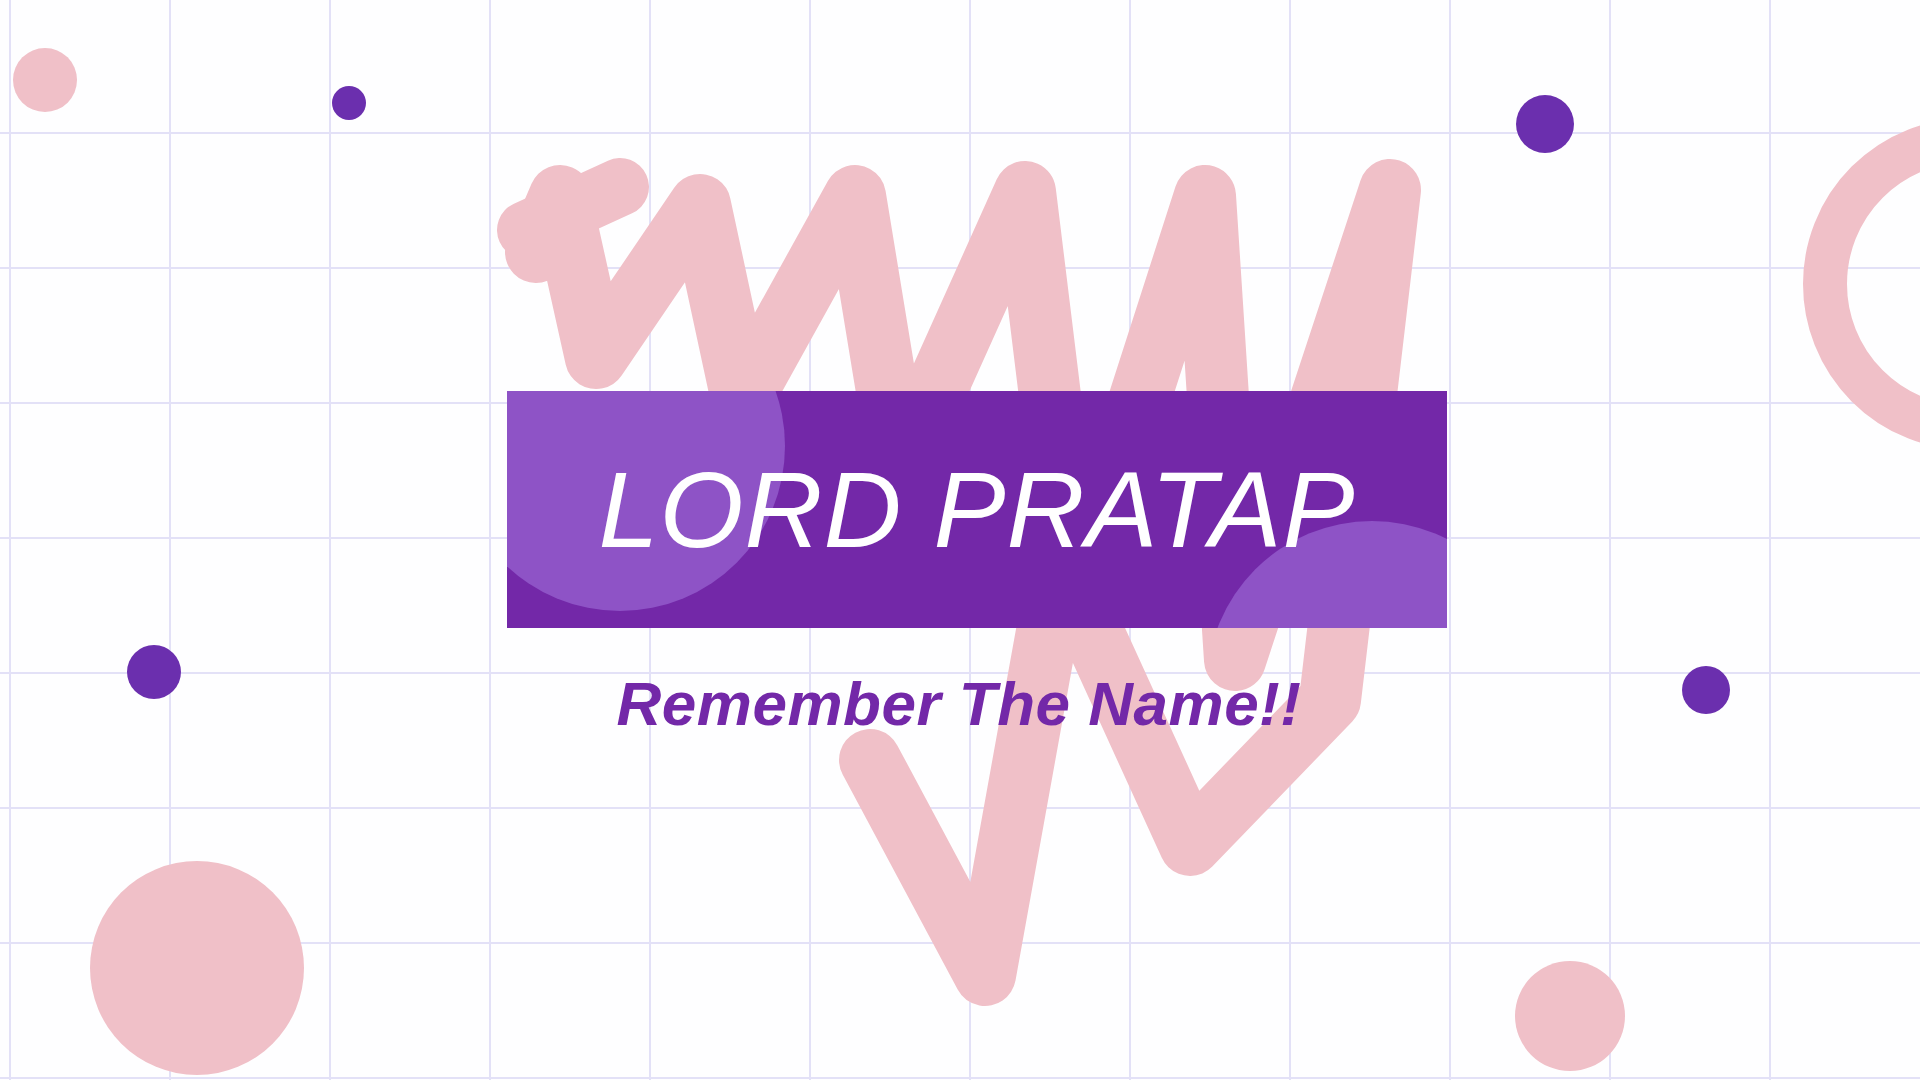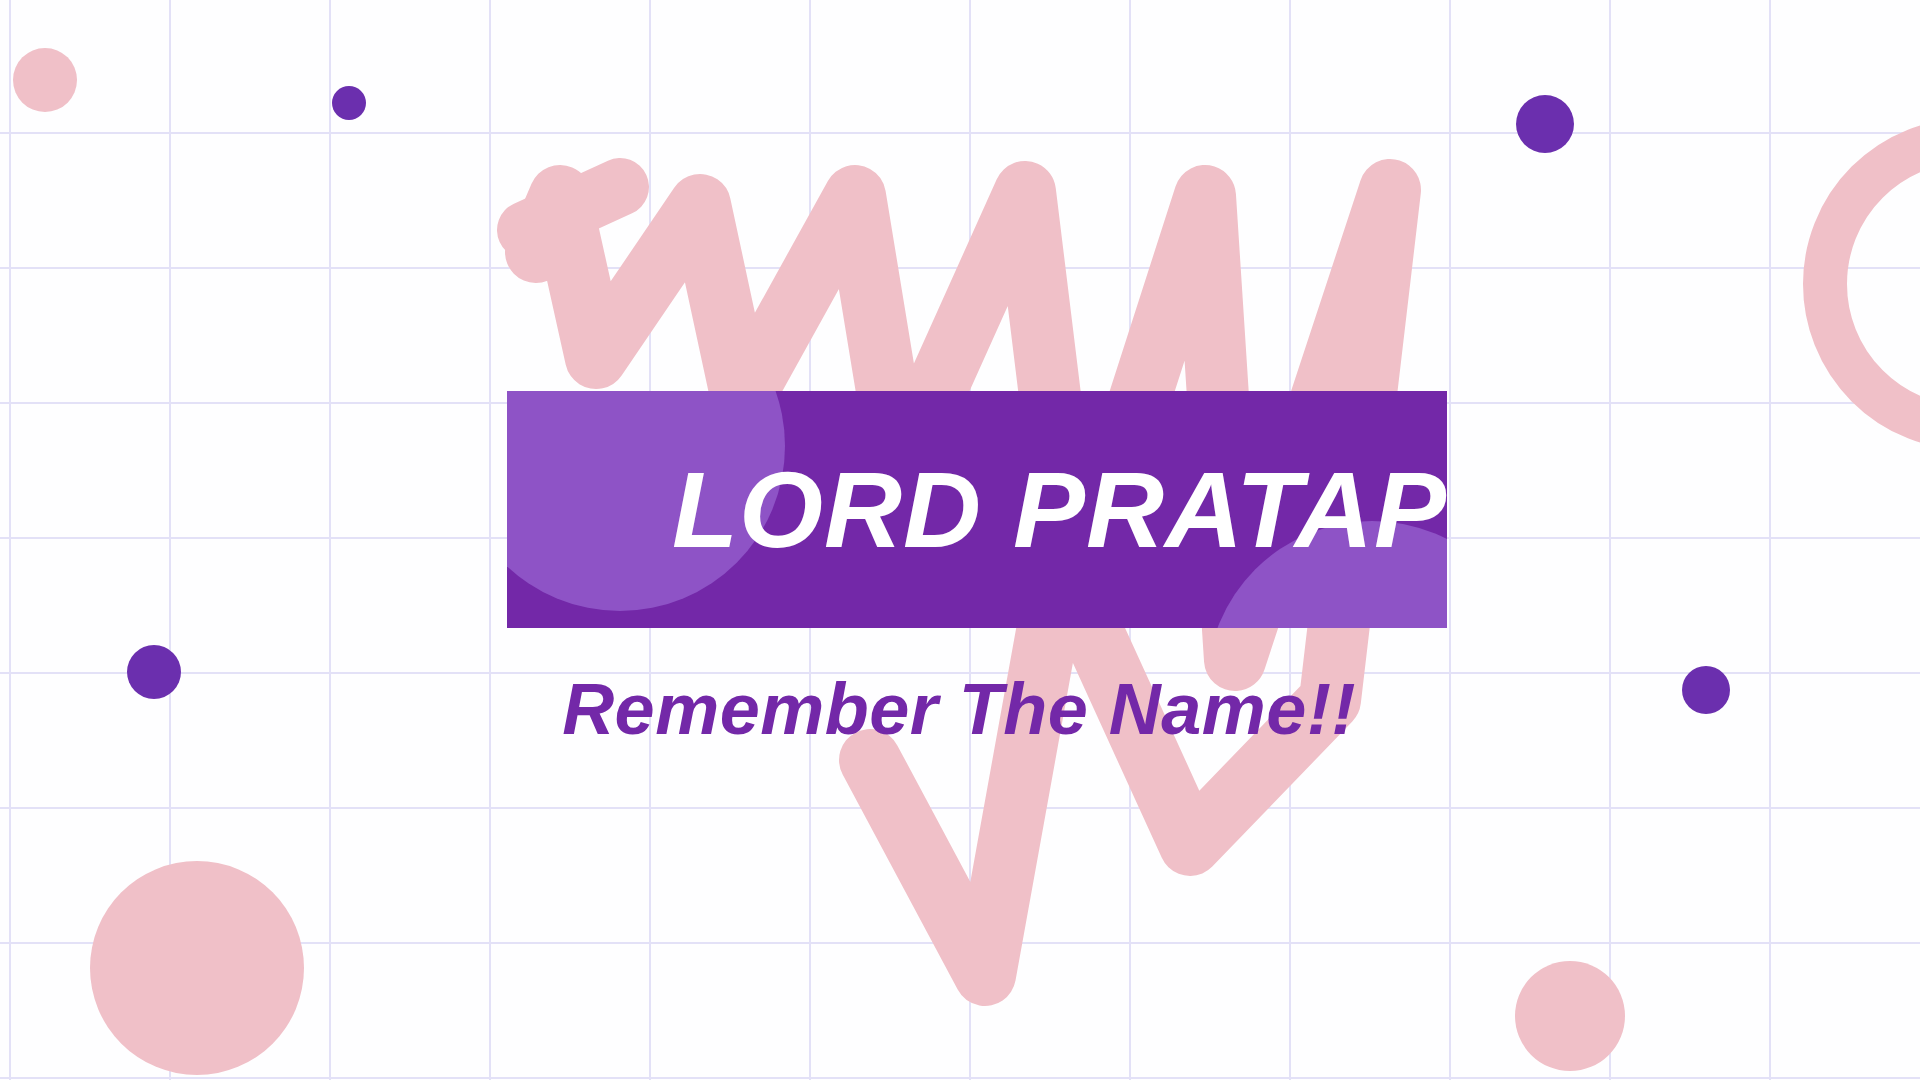--- a/index.html
+++ b/index.html
@@ -67,38 +67,38 @@
     width: 330px;
     height: 330px;
     border-radius: 50%;
     background: #8e53c6;
   }
   #title-text {
     position: absolute;
     left: 0; right: 0;
     top: 50%;
     transform: translateY(-50%);
-    text-align: right;
+    text-align: center;
     color: #ffffff;
     font-size: 108px;
-    font-weight: bold;
+    font-weight: normal;
     font-style: italic;
     letter-spacing: 1px;
     line-height: 1;
     white-space: nowrap;
   }
   
   #subtitle-text {
     position: absolute;
     left: 0;
     top: 668px;
     width: 1920px;
     text-align: center;
     color: #7328a8;
-    font-size: 72px;
+    font-size: 62px;
     font-weight: bold;
     font-style: italic;
     letter-spacing: 0.5px;
     white-space: nowrap;
   }
   
   .center-block { transform: translateX(-1px); }
 </style>
 </head>
 <body>

